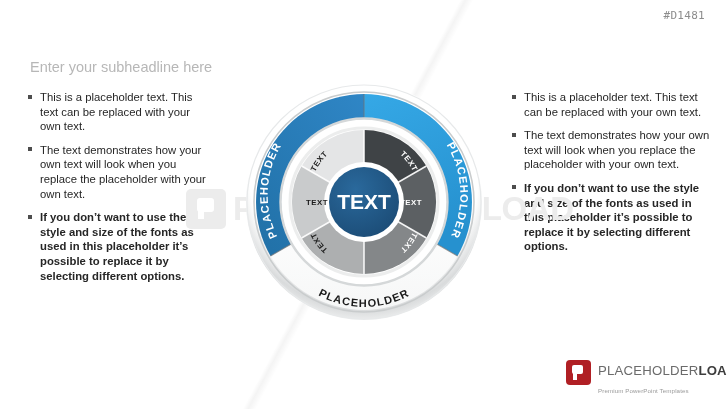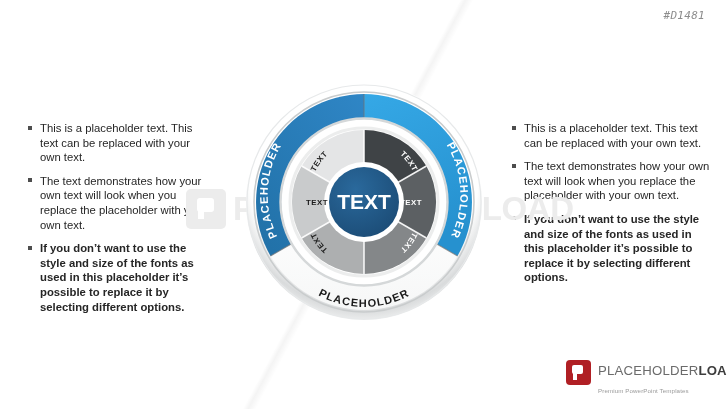--- a/index.html
+++ b/index.html
@@ -45,21 +45,20 @@
 
   
   .doc-id {
     position: absolute;
     right: 22px;
     top: 9px;
     font-family: "DejaVu Sans Mono", "Liberation Mono", monospace;
     font-size: 11px;
     color: #8c8c8c;
     letter-spacing: 0.3px;
-    font-style: italic;
   }
   .title {
     position: absolute;
     left: 28px;
     top: 27px;
     font-size: 27px;
     font-weight: 400;
     color: #1a1a1a;
     letter-spacing: 0.1px;
     white-space: nowrap;
@@ -73,21 +72,20 @@
     color: #b7b7b7;
     white-space: nowrap;
   }
 
   
   .bullets {
     position: absolute;
     font-size: 11.3px;
     line-height: 14.6px;
     color: #262626;
-    margin-top: 31px;
   }
   .bullets.left  { left: 28px;  top: 90px;  width: 185px; }
   .bullets.right { left: 512px; top: 90px;  width: 200px; }
 
   .bullet {
     position: relative;
     padding-left: 12px;
     margin-bottom: 9px;
   }
   .bullet:last-child { margin-bottom: 0; font-weight: bold; }
@@ -225,20 +223,21 @@
   }
 </style>
 </head>
 <body>
 
 <div class="slide">
 
   <div class="sheen"></div>
 
   <div class="doc-id">#D1481</div>
+  <div class="subtitle">Enter your subheadline here</div>
 
   <div class="bullets left">
     <div class="bullet">
       <span class="marker"></span>
       <span class="txt">This is a placeholder text. This text can be replaced with your own text.</span>
     </div>
     <div class="bullet">
       <span class="marker"></span>
       <span class="txt">The text demonstrates how your own text will look when you replace the placeholder with your own text.</span>
     </div>

